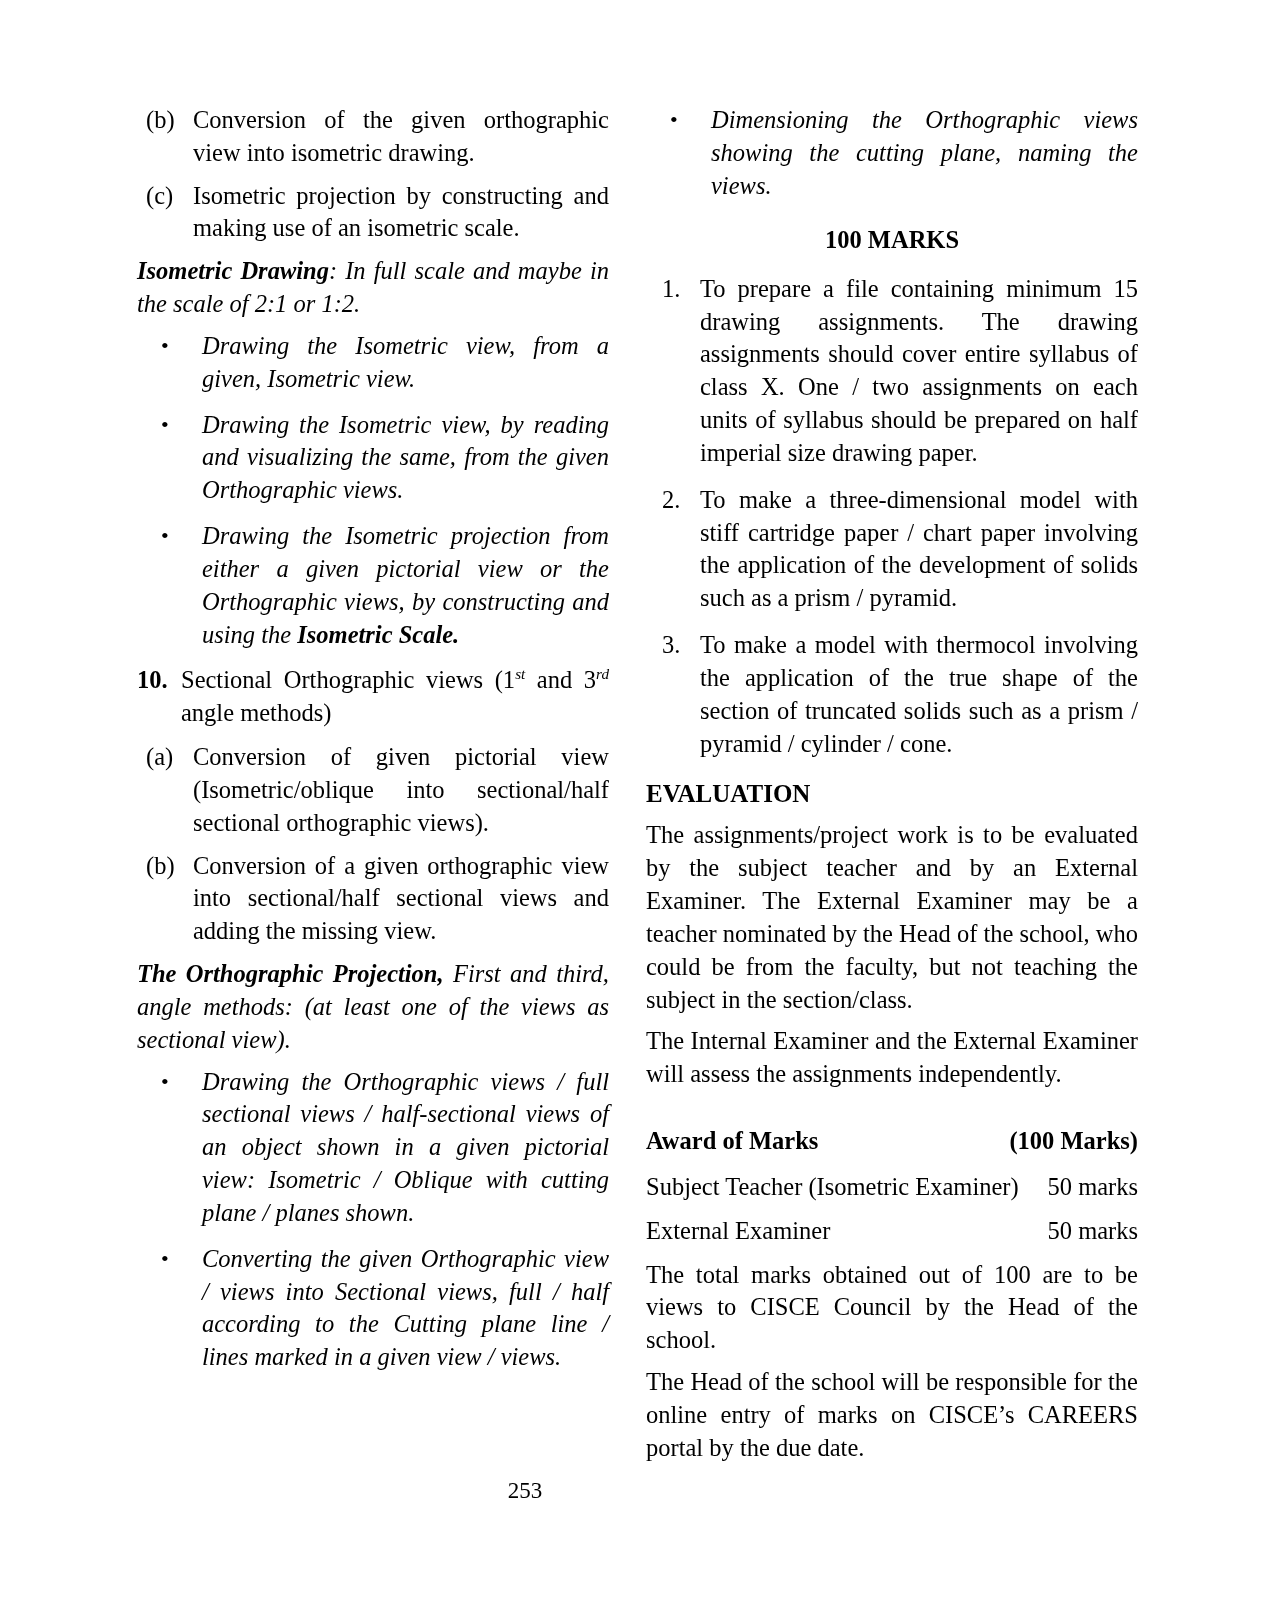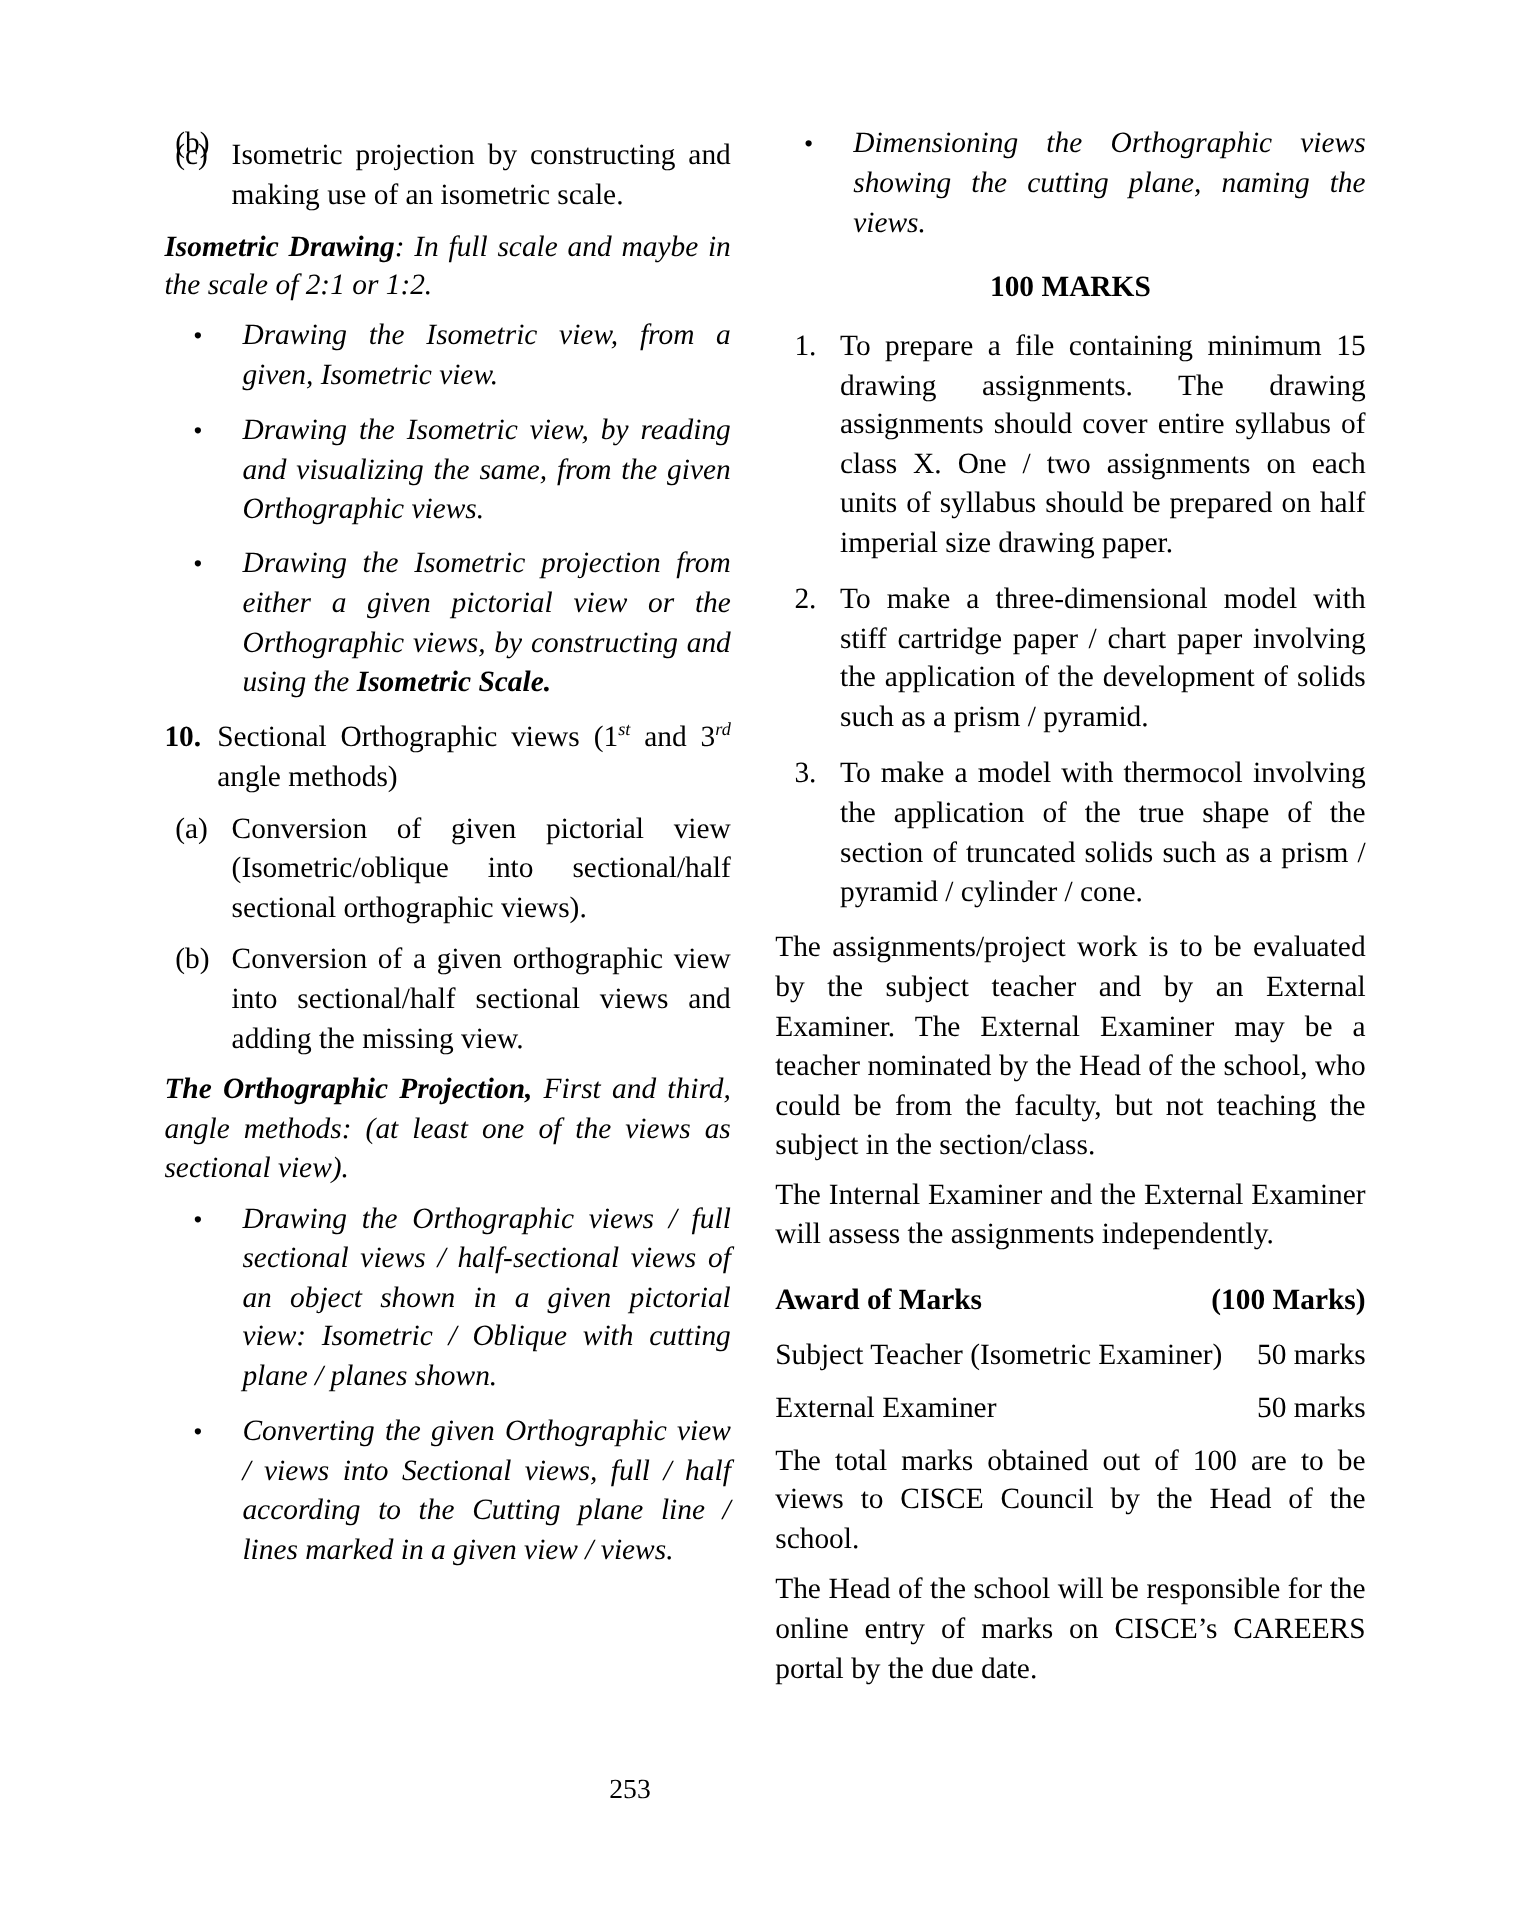--- a/index.html
+++ b/index.html
@@ -127,41 +127,42 @@
   .marks-row {
     display: flex;
     justify-content: space-between;
     align-items: baseline;
     font-size: 24.5px;
     line-height: 1.34;
     margin: 0 0 11px 0;
   }
   .marks-row .lbl { text-align: left; }
   .marks-row .val { text-align: right; white-space: nowrap; }
-  .marks-row.hdr { font-weight: bold; margin-top: 22px; margin-bottom: 13px; }
+  .marks-row.hdr { font-weight: bold; margin-top: 34px; margin-bottom: 13px; }
 
   .page-number {
     position: absolute;
     left: 0;
     top: 1478px;
     width: 1050px;
     text-align: center;
     font-size: 23px;
   }
 </style>
 </head>
 <body>
 
 <div class="page">
   <div class="columns">
 
     <div class="col col-left">
 
       <div class="block lettered">
         <span class="marker">(b)</span>
+        <span>Conversion of the given orthographic view into isometric drawing.</span>
       </div>
 
       <div class="block lettered">
         <span class="marker">(c)</span>
         <span>Isometric projection by constructing and making use of an isometric scale.</span>
       </div>
 
       <div class="block">
         <span class="bldital">Isometric Drawing</span><span class="ital">: In full scale and maybe in the scale of 2:1 or 1:2.</span>
       </div>
@@ -231,20 +232,21 @@
       <div class="block numbered">
         <span class="marker">2.</span>
         <span>To make a three-dimensional model with stiff cartridge paper / chart paper involving the application of the development of solids such as a prism / pyramid.</span>
       </div>
 
       <div class="block numbered">
         <span class="marker">3.</span>
         <span>To make a model with thermocol involving the application of the true shape of the section of truncated solids such as a prism / pyramid / cylinder / cone.</span>
       </div>
 
+      <div class="section-heading">EVALUATION</div>
 
       <div class="block">
         <span>The assignments/project work is to be evaluated by the subject teacher and by an External Examiner. The External Examiner may be a teacher nominated by the Head of the school, who could be from the faculty, </span><span class="bld">but not teaching the subject in the section/class.</span>
       </div>
 
       <div class="block">The Internal Examiner and the External Examiner will assess the assignments independently.</div>
 
       <div class="marks-row hdr">
         <span class="lbl">Award of Marks</span>
         <span class="val">(100 Marks)</span>

